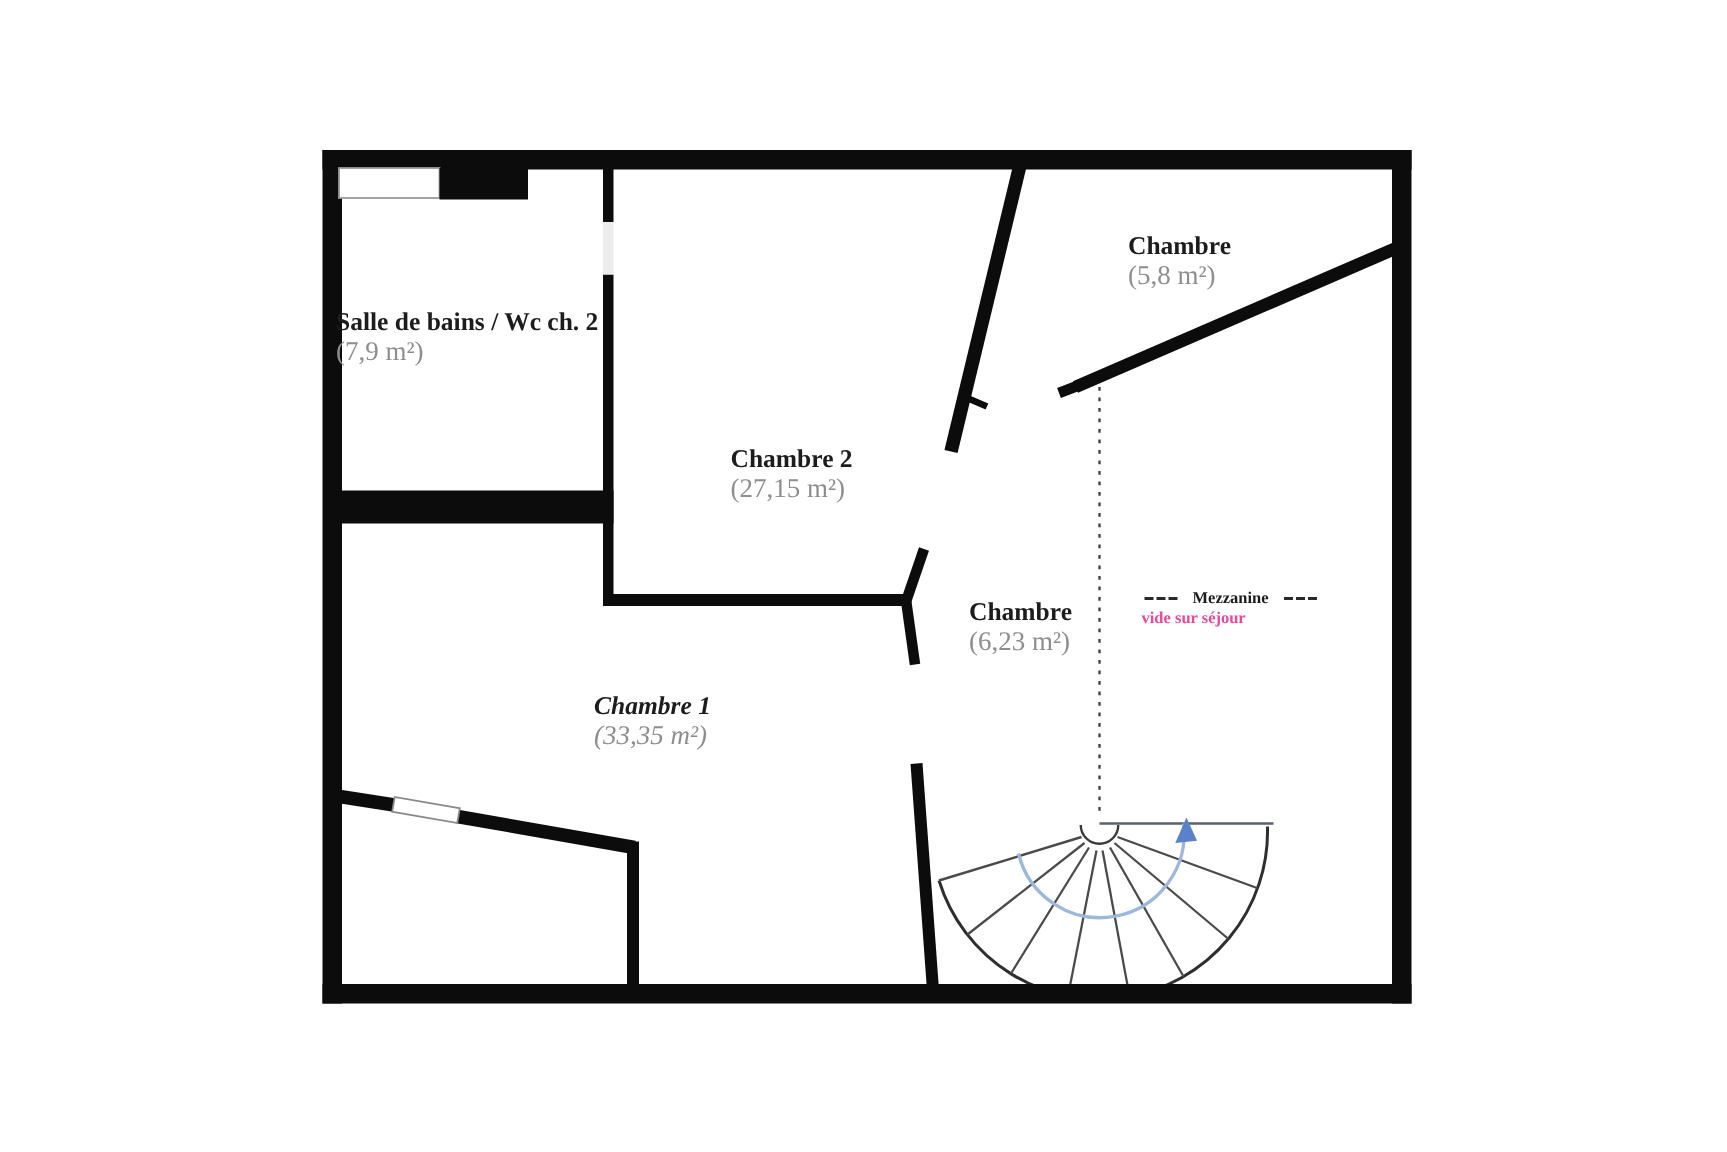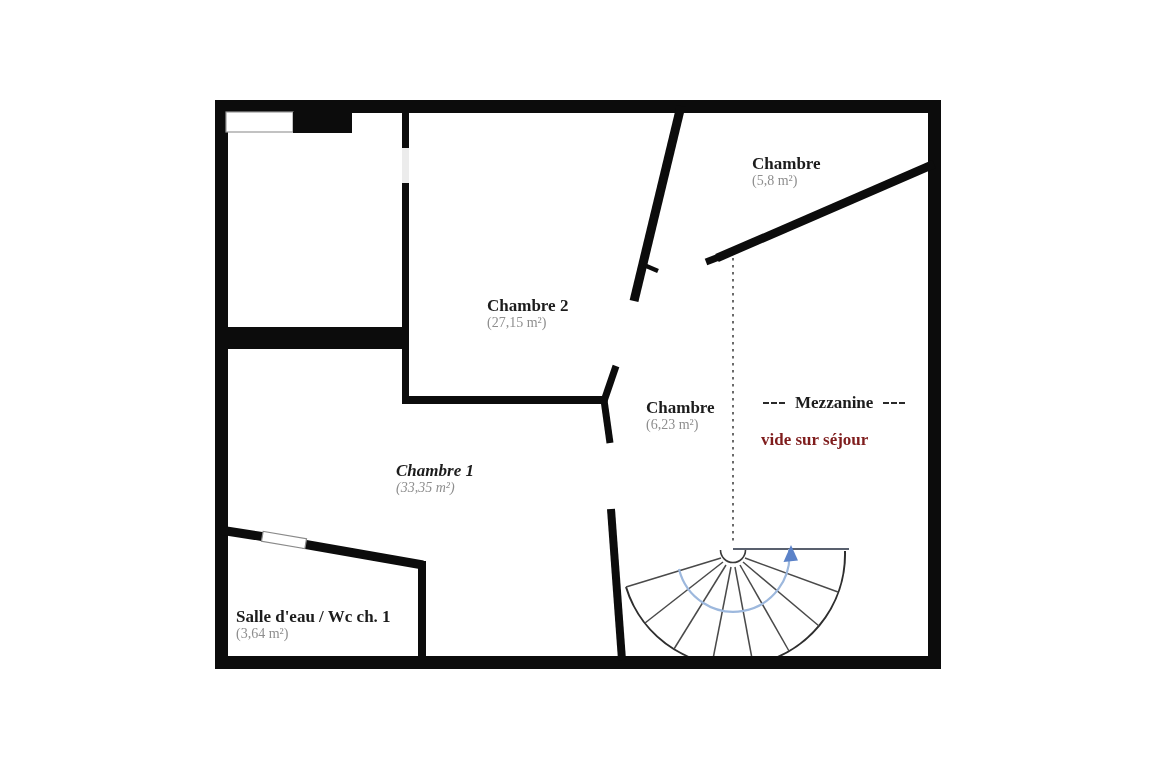--- a/index.html
+++ b/index.html
@@ -15,34 +15,34 @@
     position:absolute;
     white-space:nowrap;
     color:#1c1c1c;
     font-weight:bold;
     font-size:17px;
     line-height:1.13;
   }
   .room-label .area{
     display:block;
     font-weight:normal;
-    font-size:14px;
+    font-size:18px;
     color:#8e8e8e;
   }
   .mezzanine-row{
     position:absolute;
     left:763px;top:393px;
     display:flex;align-items:center;gap:10px;
-    color:#1c1c1c;font-weight:bold;font-size:17px;
+    color:#1c1c1c;font-weight:bold;font-size:11px;
   }
   .mezz-dash{width:22px;height:0;border-top:2px dashed #2a2a2a;}
   .vide-label{
     position:absolute;
-    left:761px;top:430px;
-    color:#7f1d1d;font-weight:bold;font-size:17px;white-space:nowrap;
+    left:761px;top:406px;
+    color:#ec4899;font-weight:bold;font-size:11px;white-space:nowrap;
   }
 </style>
 </head>
 <body>
 
 <div class="stage">
 
   <svg class="plan-svg" width="1151" height="768" viewBox="0 0 1151 768">
 
     <g>
@@ -112,20 +112,24 @@
 
       <line x1="220" y1="530" x2="265" y2="537" stroke-width="9"></line>
       <line x1="303" y1="544" x2="423" y2="565" stroke-width="9"></line>
     </g>
 
     <g transform="rotate(9.7 284 540)">
       <rect x="262" y="535" width="44" height="10" fill="#ffffff" stroke="#8a8a8a" stroke-width="1.2"></rect>
     </g>
   </svg>
 
+  <div class="room-label" style="left:224px;top:205px;">
+    <span>Salle de bains / Wc ch. 2</span>
+    <span class="area">(7,9 m²)</span>
+  </div>
 
   <div class="room-label" style="left:467px;top:296px;margin-left:20px;">
     <span>Chambre 2</span>
     <span class="area">(27,15 m²)</span>
   </div>
 
   <div class="room-label" style="left:752px;top:154px;">
     <span>Chambre</span>
     <span class="area">(5,8 m²)</span>
   </div>
@@ -133,24 +137,20 @@
   <div class="room-label" style="left:646px;top:398px;">
     <span>Chambre</span>
     <span class="area">(6,23 m²)</span>
   </div>
 
   <div class="room-label" style="left:396px;top:461px;font-style:italic;">
     <span>Chambre 1</span>
     <span class="area">(33,35 m²)</span>
   </div>
 
-  <div class="room-label" style="left:236px;top:607px;">
-    <span>Salle d'eau / Wc ch. 1</span>
-    <span class="area">(3,64 m²)</span>
-  </div>
 
   <div class="mezzanine-row">
     <span class="mezz-dash"></span>
     <span>Mezzanine</span>
     <span class="mezz-dash"></span>
   </div>
 
   <div class="vide-label">vide sur séjour</div>
 
 </div>

